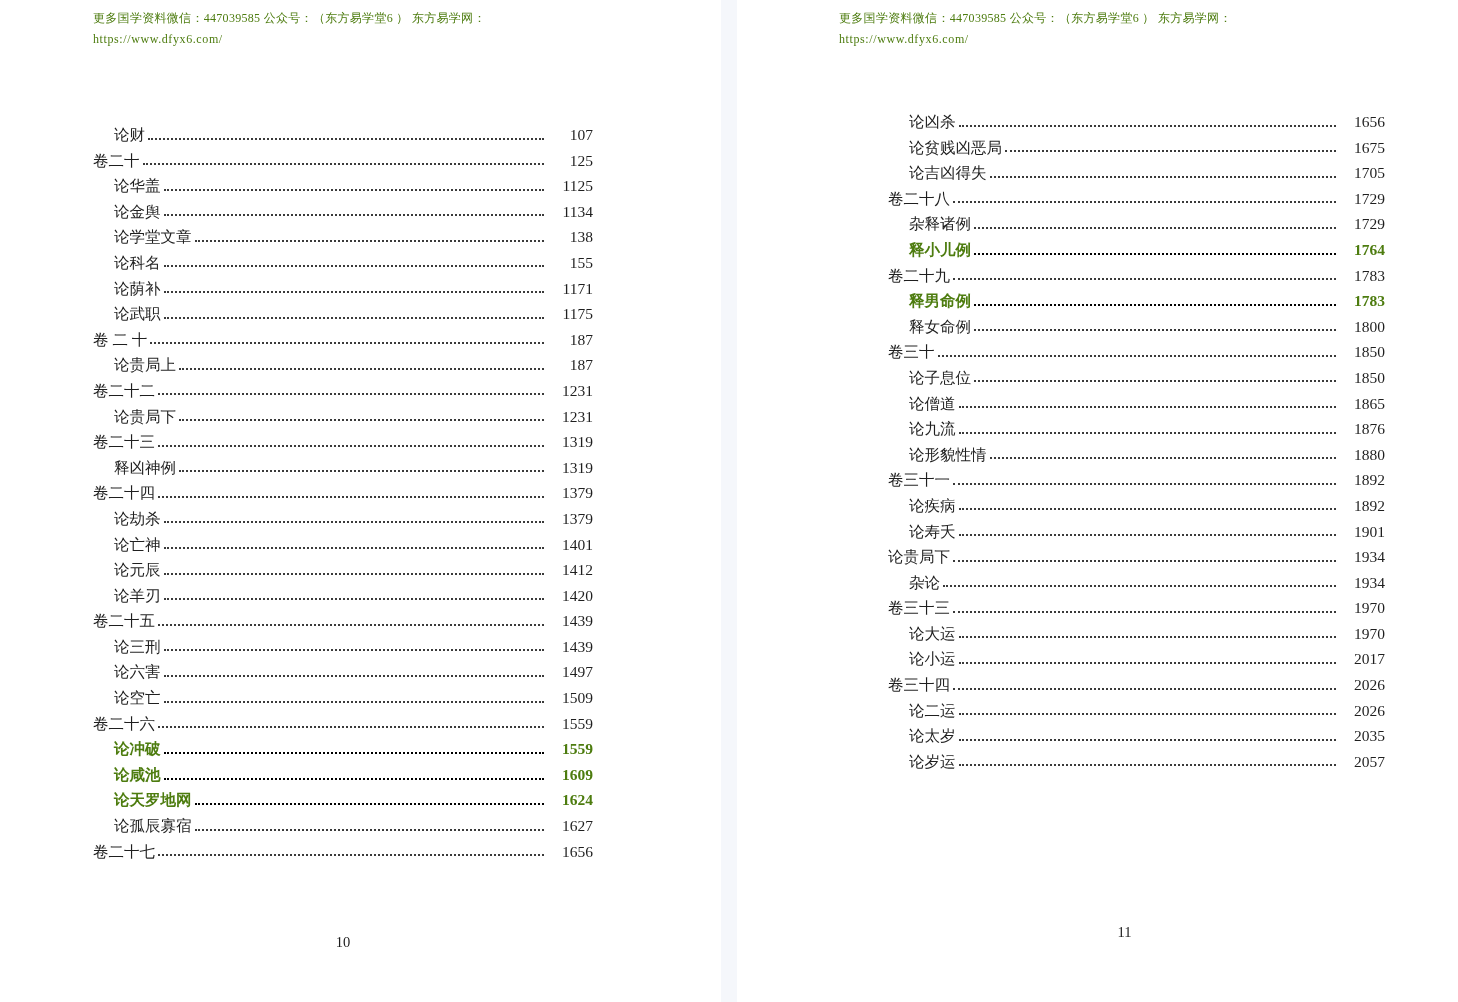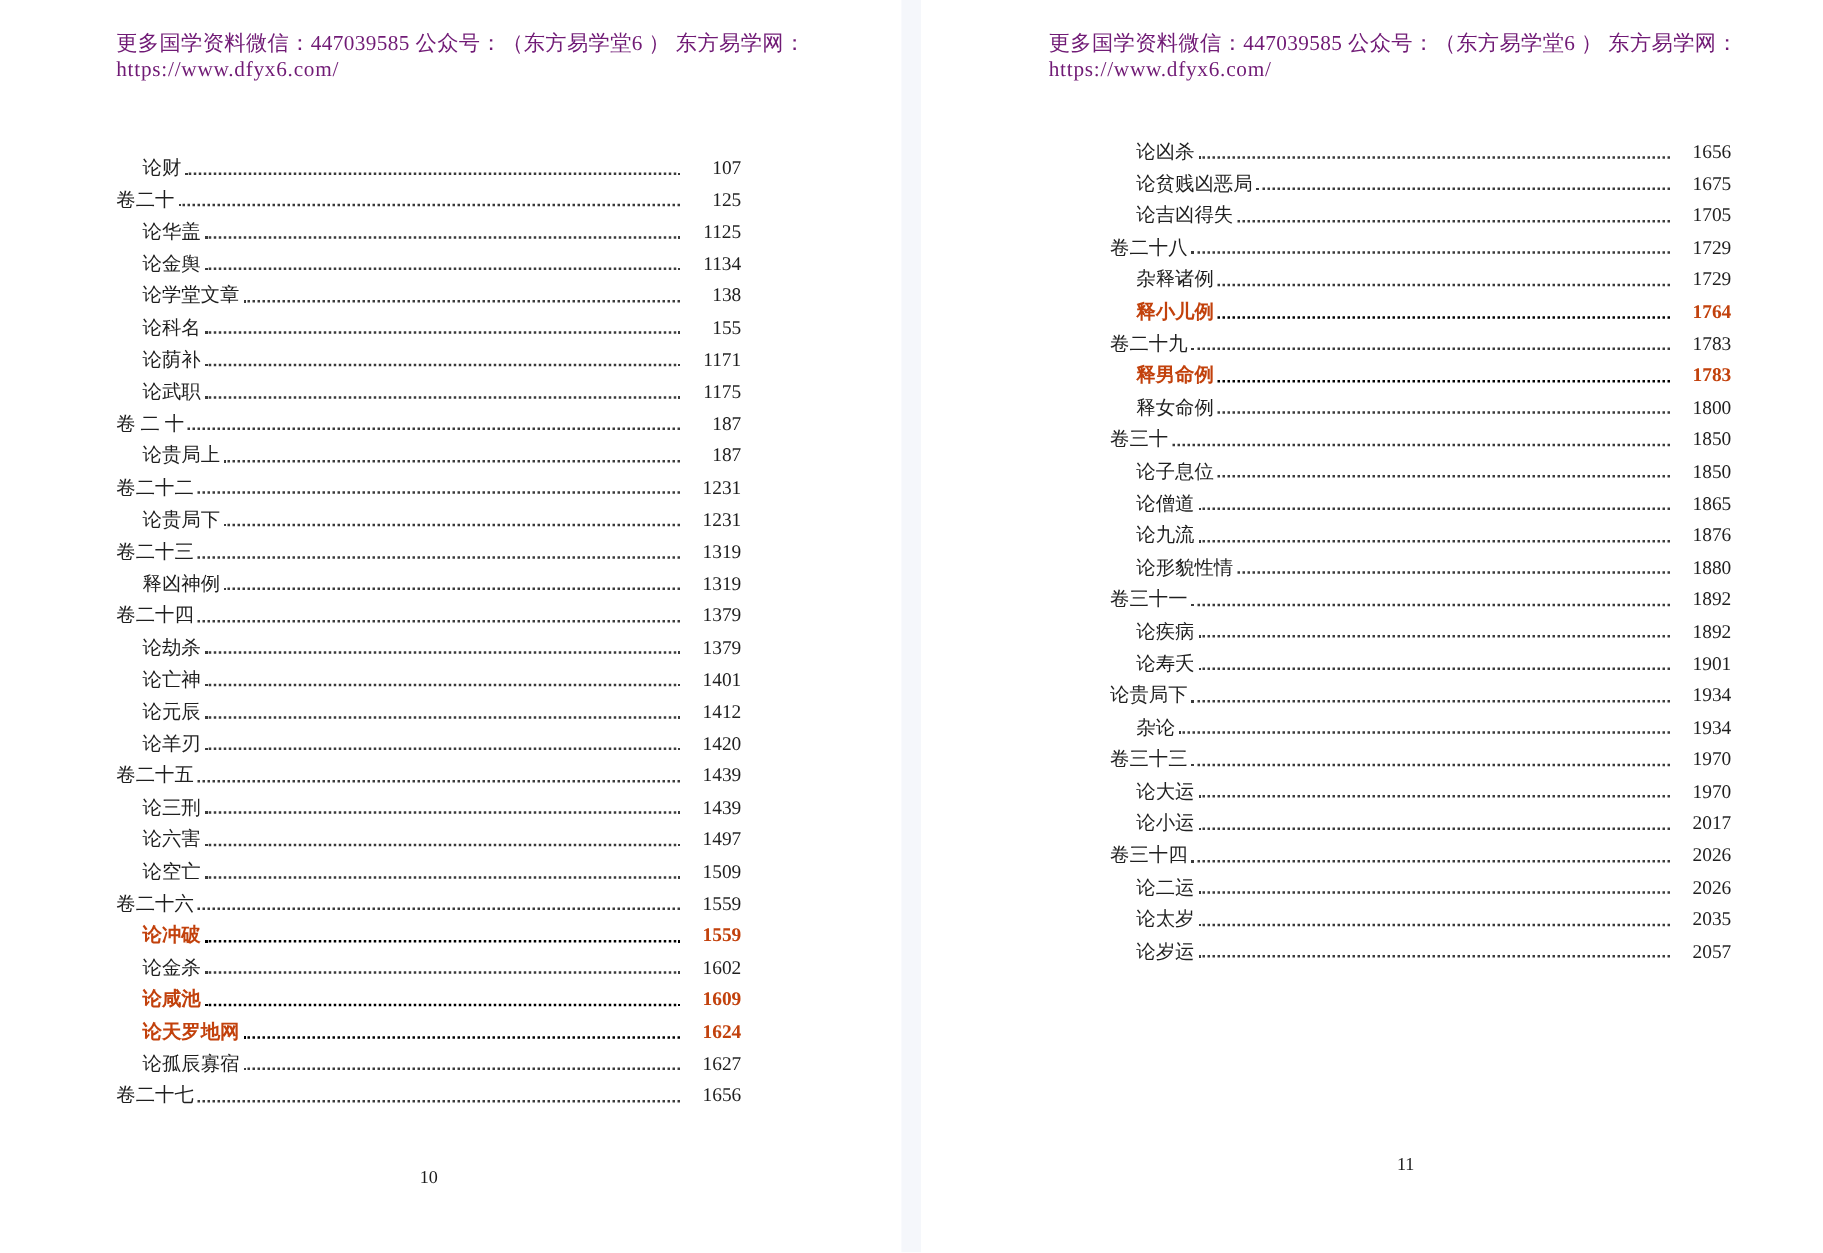--- a/index.html
+++ b/index.html
@@ -22,24 +22,24 @@
   }
   #page-left  { width: 721px; }
   #page-right { width: 721px; }
   .page-gap {
     flex: 0 0 16px;
     background: #f5f7fb;
     height: 1002px;
   }
   .page-header {
     position: absolute;
-    top: 24px;
-    font-size: 17px;
+    top: 8px;
+    font-size: 12px;
     line-height: 21px;
-    color: #701a75;
+    color: #4d7c0f;
     letter-spacing: 0.3px;
     white-space: nowrap;
   }
   #page-left  .page-header { left: 93px; }
   #page-right .page-header { left: 102px; }
   .header-line2 { letter-spacing: 0.6px; }
 
   .toc { position: absolute; }
   #page-left  .toc { left: 93px;  top: 122px; width: 500px; }
   #page-right .toc { left: 139px; top: 109px; width: 497px; margin-left: 12px; }
@@ -57,21 +57,21 @@
     flex: 1 1 auto;
     height: 17.5px;
     margin: 0 3px;
     border-bottom: 2px dotted #3a3a3a;
   }
   .toc-page {
     flex: 0 0 auto;
     width: 46px;
     text-align: right;
   }
-  .toc-row.bold { font-weight: bold; color: #c2410c; }
+  .toc-row.bold { font-weight: bold; color: #4d7c0f; }
   .toc-row.bold .dots { border-bottom: 2.6px dotted #000; height: 17.8px; }
 
   .page-footer {
     position: absolute;
     font-size: 14.5px;
     text-align: center;
     color: #1c1c1c;
   }
   #page-left  .page-footer { left: 93px;  width: 500px; top: 934px; }
   #page-right .page-footer { left: 139px; width: 497px; top: 924px; }
@@ -205,25 +205,20 @@
         <div class="toc-row lvl1">
     <span class="toc-title">卷二十六</span>
     <span class="dots"></span>
     <span class="toc-page">1559</span>
   </div>
         <div class="toc-row lvl2 bold">
     <span class="toc-title">论冲破</span>
     <span class="dots"></span>
     <span class="toc-page">1559</span>
   </div>
-        <div class="toc-row lvl2">
-    <span class="toc-title">论金杀</span>
-    <span class="dots"></span>
-    <span class="toc-page">1602</span>
-  </div>
         <div class="toc-row lvl2 bold">
     <span class="toc-title">论咸池</span>
     <span class="dots"></span>
     <span class="toc-page">1609</span>
   </div>
         <div class="toc-row lvl2 bold">
     <span class="toc-title">论天罗地网</span>
     <span class="dots"></span>
     <span class="toc-page">1624</span>
   </div>

